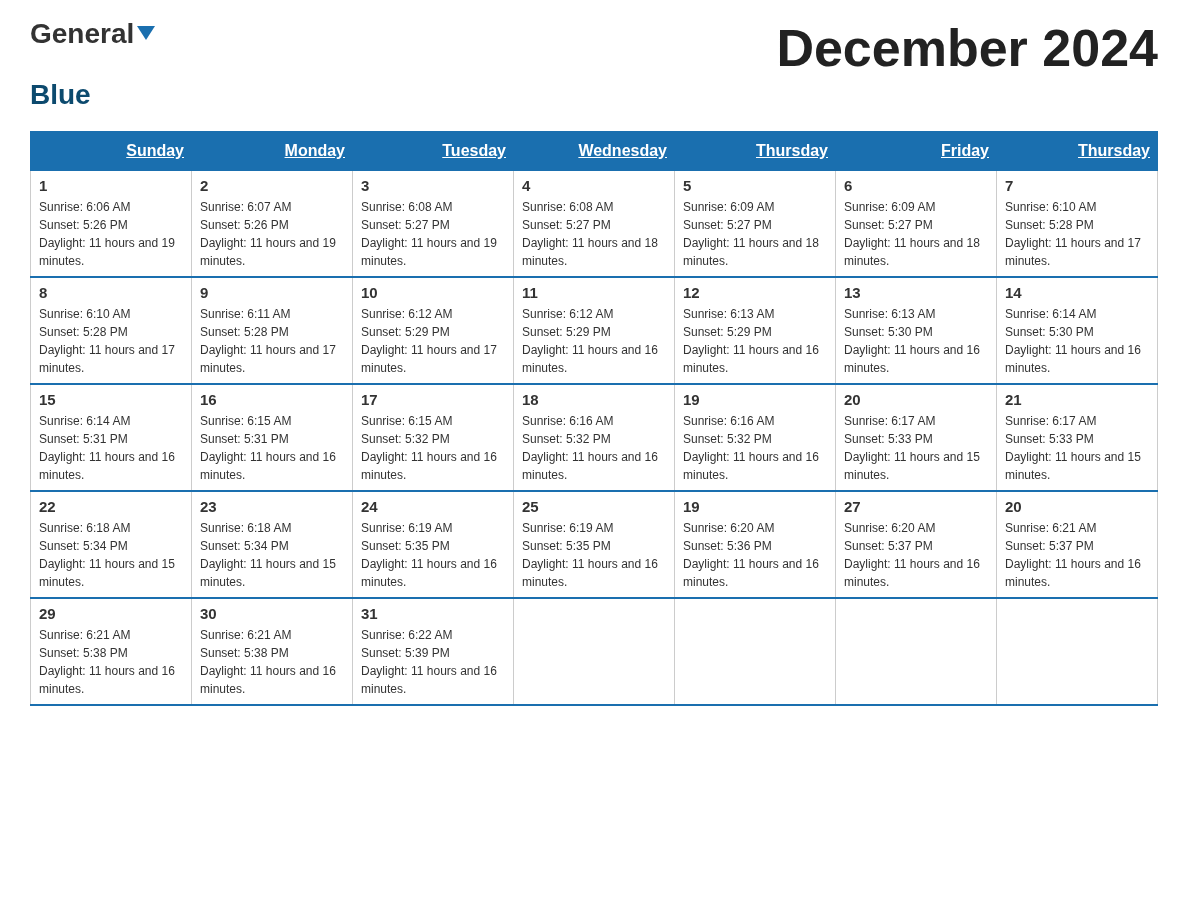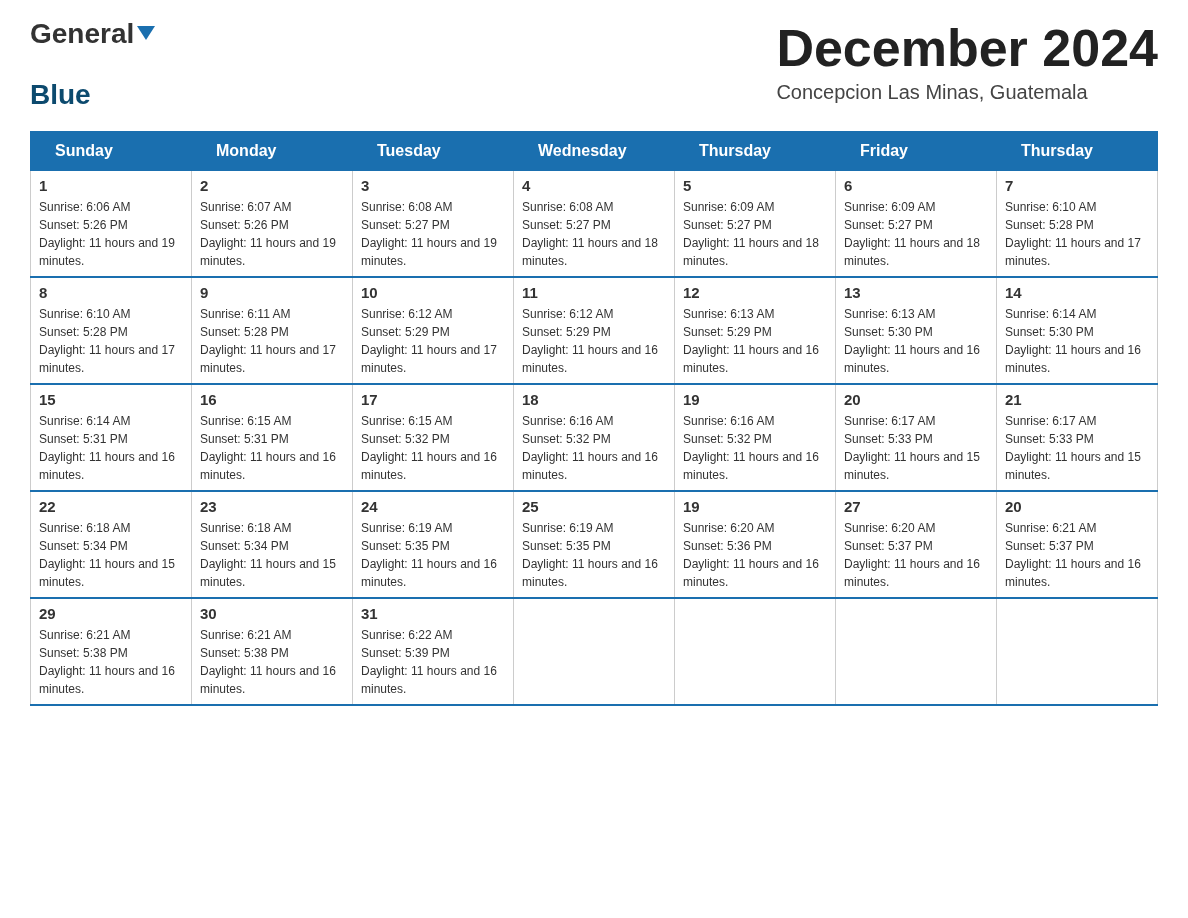--- a/index.html
+++ b/index.html
@@ -49,23 +49,24 @@
     .calendar {
       width: 100%;
       border-collapse: collapse;
       border: 1px solid #aaa;
     }
     .calendar th {
       background-color: #1a6faf;
       color: #fff;
       font-size: 16px;
       font-weight: bold;
-      padding: 10px 24px;
-      text-align: left;
+      padding: 10px 7px;
+      text-align: right;
       border: 1px solid #1a6faf;
+      text-decoration: underline;
     }
     .calendar td {
       vertical-align: top;
       padding: 6px 8px;
       border: 1px solid #ccc;
       width: calc(100% / 7);
       font-size: 12.5px;
       color: #333;
       min-height: 100px;
     }
@@ -92,21 +93,20 @@
 
 <div class="header">
   <div class="logo">
     <div class="logo-text">
       General<span style="display:inline-block;width:0;height:0;border-left:9px solid transparent;border-right:9px solid transparent;border-top:14px solid #1a6faf;margin-left:3px;vertical-align:middle;position:relative;top:-3px;"></span>
     </div>
     <div class="logo-blue-line">Blue</div>
   </div>
   <div class="title-section">
     <div class="month-title">December 2024</div>
-    <div class="subtitle">Concepcion Las Minas, Guatemala</div>
   </div>
 </div>
 
 <table class="calendar">
   <thead>
     <tr>
       <th>Sunday</th>
       <th>Monday</th>
       <th>Tuesday</th>
       <th>Wednesday</th>

